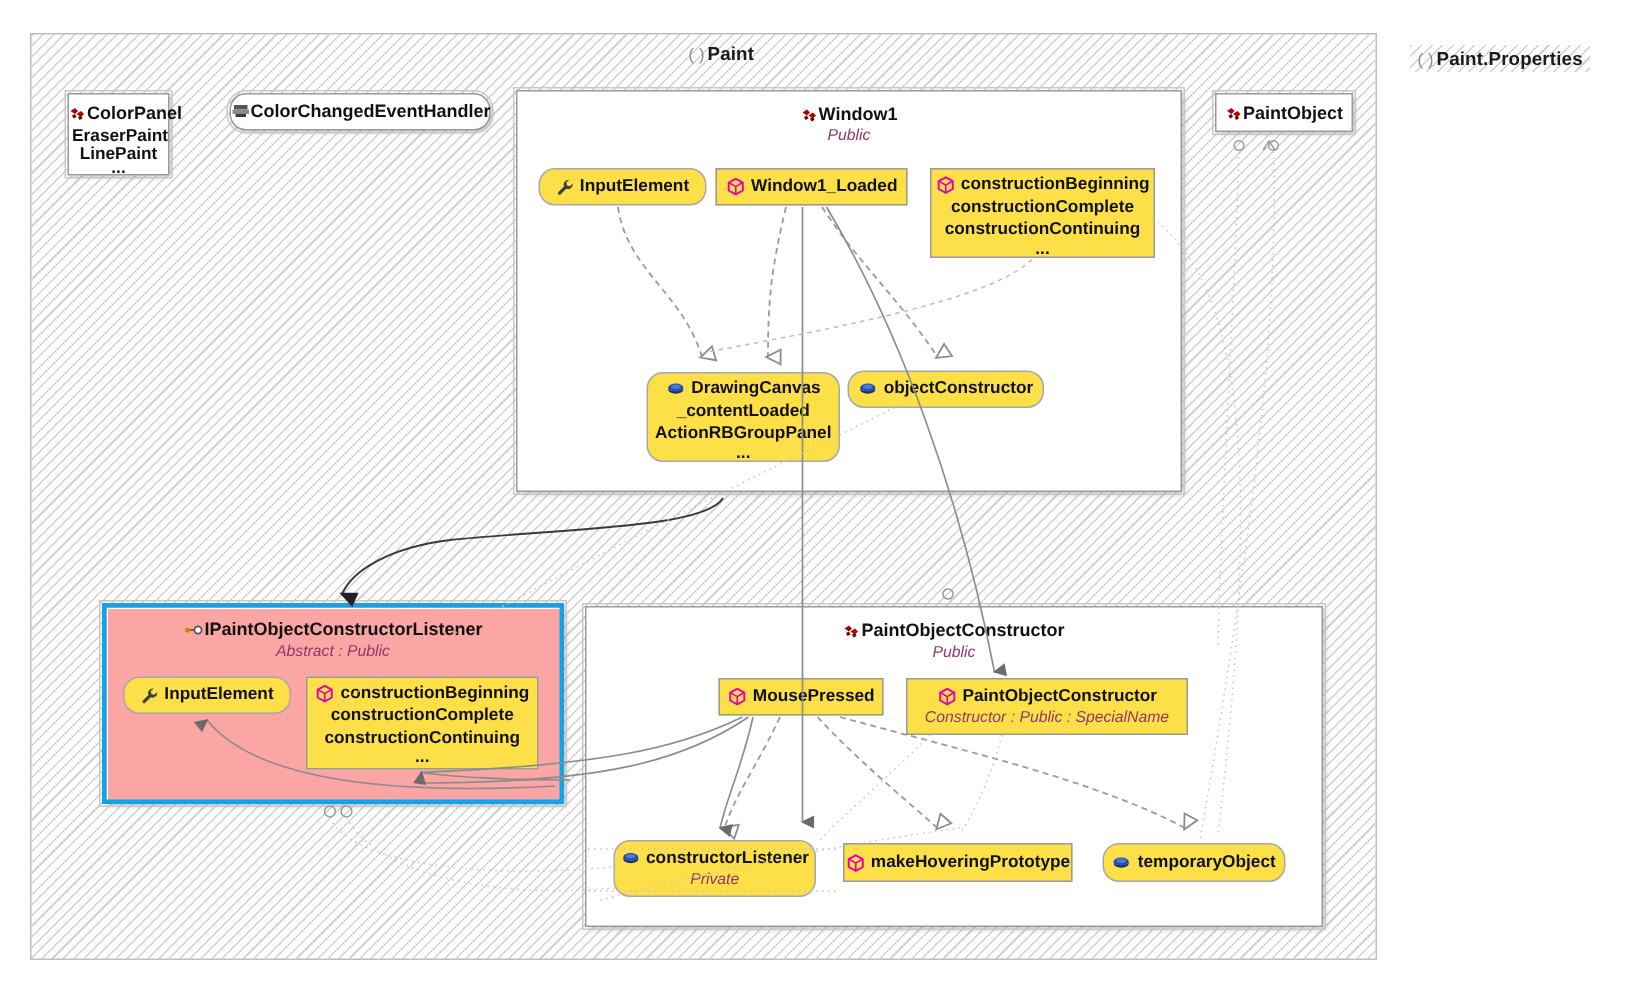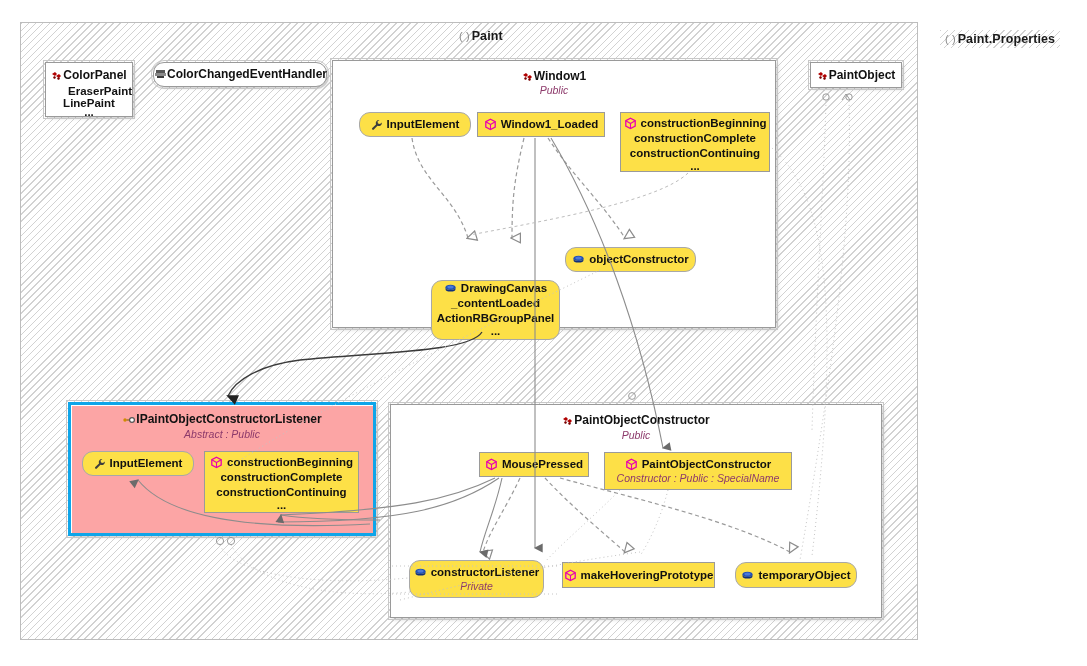--- a/index.html
+++ b/index.html
@@ -146,21 +146,21 @@
   <div class="ns-title" style="left:456px;top:28px;">
     <span class="braces">( )</span><span>Paint</span>
   </div>
 
   <div class="namespace" style="left:930px;top:22px;width:157px;height:618px;background:#ffffff;border:none;">
   </div>
   <div class="ns-title hatch" style="left:940px;top:30px;padding:2px 5px;">
     <span class="braces">( )</span><span>Paint.Properties</span>
   </div>
 
-  <div class="typebox" style="left:45px;top:62px;width:88px;height:55px;">
+  <div class="typebox" style="left:45px;top:62px;width:68px;height:55px;">
     <div class="type-header" style="top:5px;">
       <span class="icon">
         <svg width="12" height="11" viewBox="0 0 12 11" style="display:inline-block;vertical-align:-1px;">
           <path d="M1 4 L4 2 L6 4 L4 6 Z" fill="#b00000"></path>
           <path d="M5 6 L8 4 L10 6 L8 8 Z" fill="#b00000"></path>
           <path d="M2 7 L4 6 L5 8 L3 9 Z" fill="#7a0000"></path>
           <path d="M6 8 L8 7 L9 9 L7 10 Z" fill="#7a0000"></path>
         </svg>
       </span><span>ColorPanel</span>
     </div>
@@ -174,21 +174,21 @@
       <span class="icon">
         <svg width="13" height="11" viewBox="0 0 13 11" style="display:inline-block;vertical-align:-1px;">
           <rect x="2" y="1" width="9" height="3" fill="#555555"></rect>
           <rect x="1" y="4" width="11" height="3" fill="#8a8a8a"></rect>
           <rect x="3" y="7" width="7" height="2" fill="#3a3a3a"></rect>
         </svg>
       </span><span>ColorChangedEventHandler</span>
     </div>
   </div>
 
-  <div class="typebox bigframe" style="left:332px;top:60px;width:444px;height:268px;padding-left:29px;">
+  <div class="typebox bigframe" style="left:344px;top:60px;width:444px;height:268px;padding-left:29px;">
     <div class="type-header" style="top:8px;">
       <span class="icon">
         <svg width="12" height="11" viewBox="0 0 12 11" style="display:inline-block;vertical-align:-1px;">
           <path d="M1 4 L4 2 L6 4 L4 6 Z" fill="#b00000"></path>
           <path d="M5 6 L8 4 L10 6 L8 8 Z" fill="#b00000"></path>
           <path d="M2 7 L4 6 L5 8 L3 9 Z" fill="#7a0000"></path>
           <path d="M6 8 L8 7 L9 9 L7 10 Z" fill="#7a0000"></path>
         </svg>
       </span><span>Window1</span>
     </div>
@@ -226,21 +226,21 @@
           <path d="M6.5 6.4 L11.2 3.7 M6.5 6.4 L1.8 3.7 M6.5 6.4 L6.5 11.6" stroke="#e800b0" stroke-width="1.1" fill="none"></path>
         </svg>
       </span>
         <span>constructionBeginning</span>
     </div>
     <div class="m-line plain">constructionComplete</div>
     <div class="m-line plain">constructionContinuing</div>
     <div class="m-line plain" style="line-height:11px;">...</div>
   </div>
 
-  <div class="member rounded" style="left:431px;top:248px;width:129px;height:60px;justify-content:flex-end;padding-top:18px;margin-top:32px;">
+  <div class="member rounded" style="left:431px;top:248px;width:129px;height:60px;justify-content:flex-start;padding-top:3px;">
     <div class="m-line">
       <span class="icon">
         <svg width="13" height="11" viewBox="0 0 13 11">
           <ellipse cx="6.5" cy="4.3" rx="5" ry="2.6" fill="#1f4fb5"></ellipse>
           <path d="M1.5 4.3 a5 2.6 0 0 0 10 0 v1.6 a5 2.6 0 0 1 -10 0 Z" fill="#102f7a"></path>
           <ellipse cx="6.5" cy="3.9" rx="3.1" ry="1.5" fill="#4d79d6"></ellipse>
         </svg>
       </span>
         <span>DrawingCanvas</span>
     </div>

